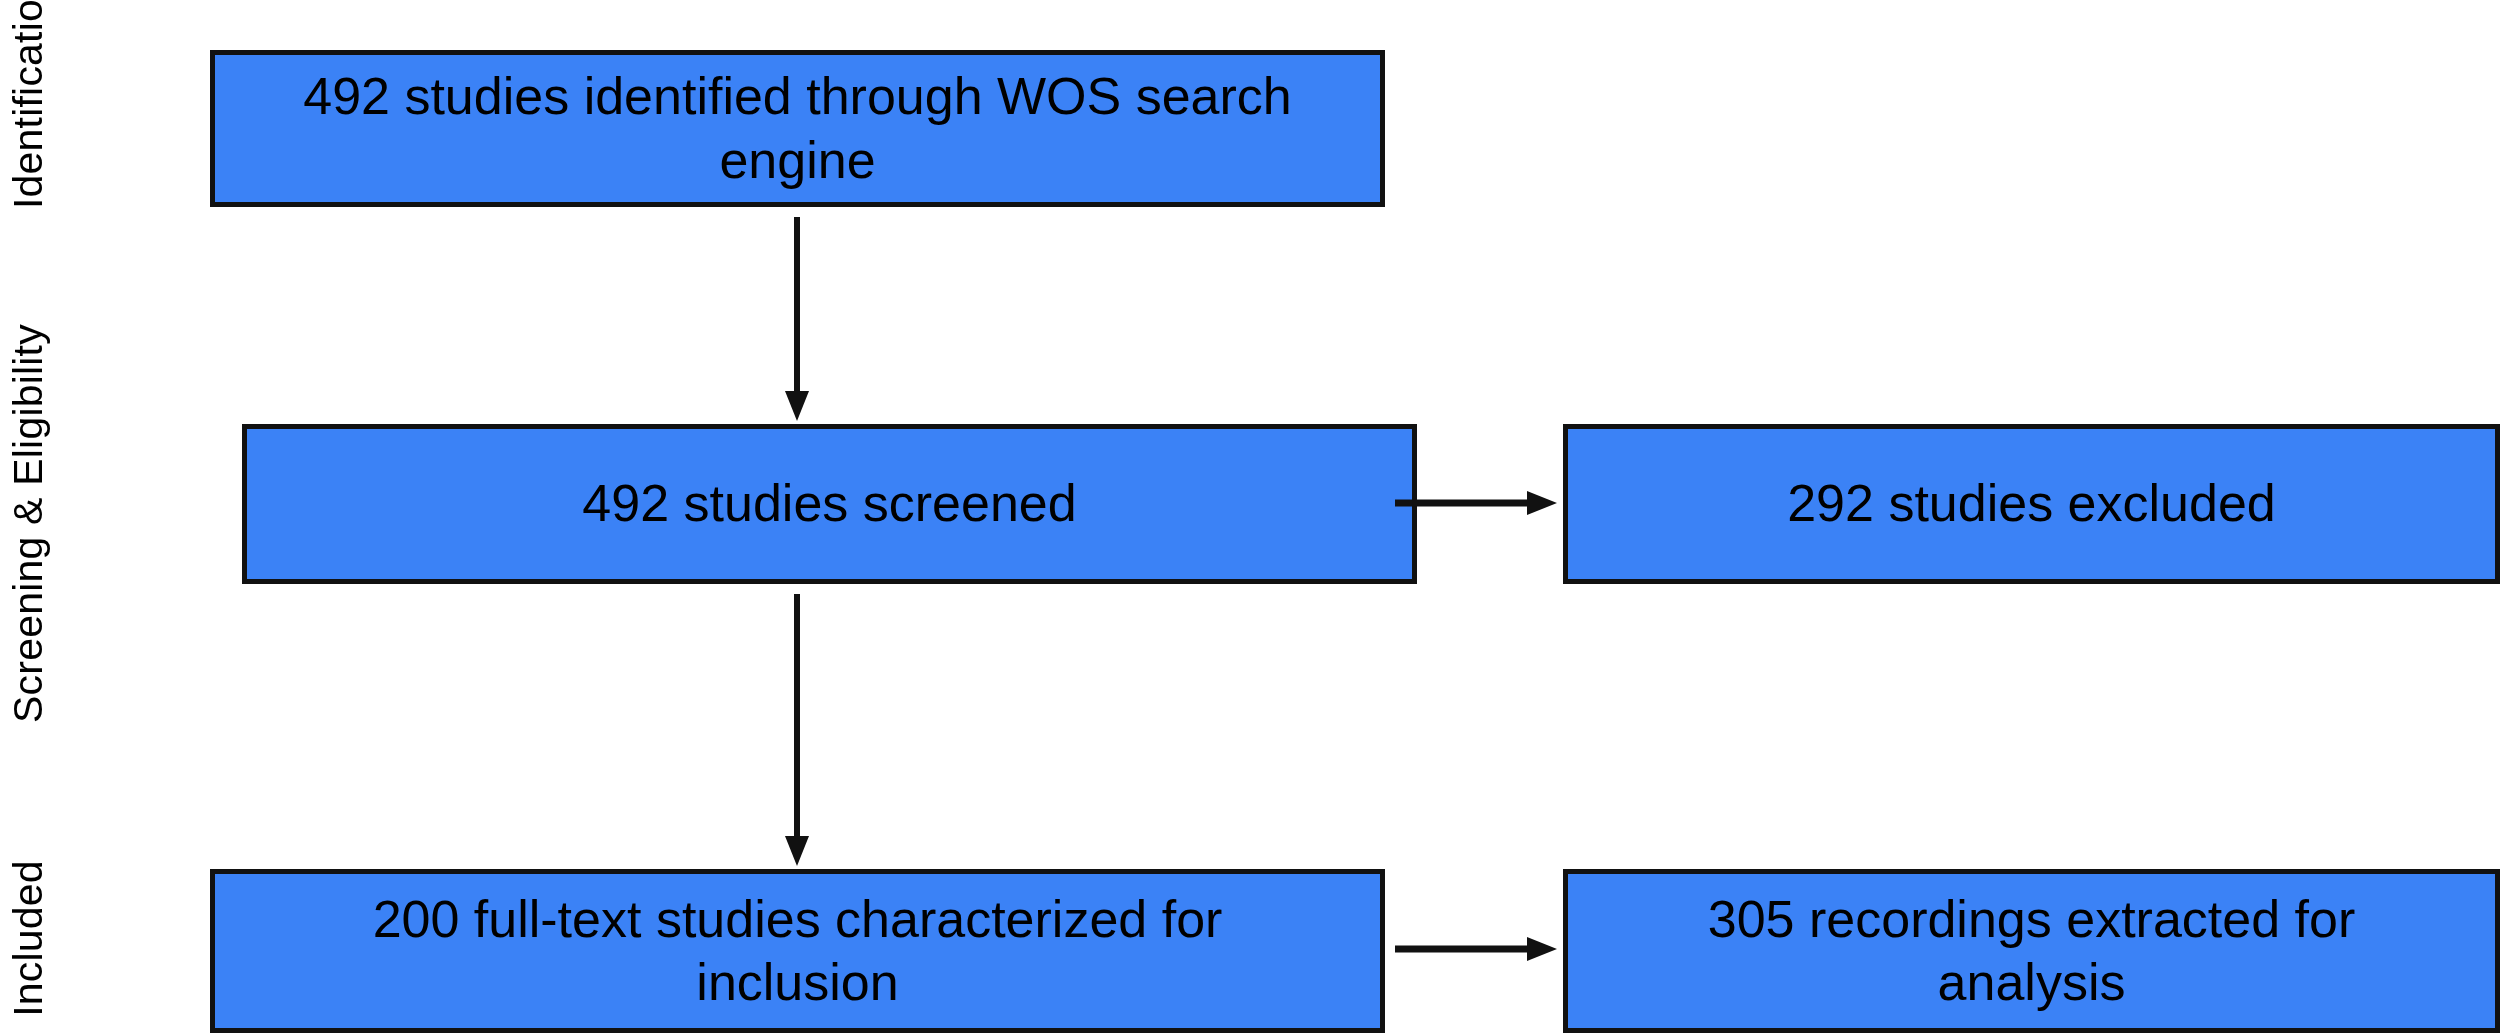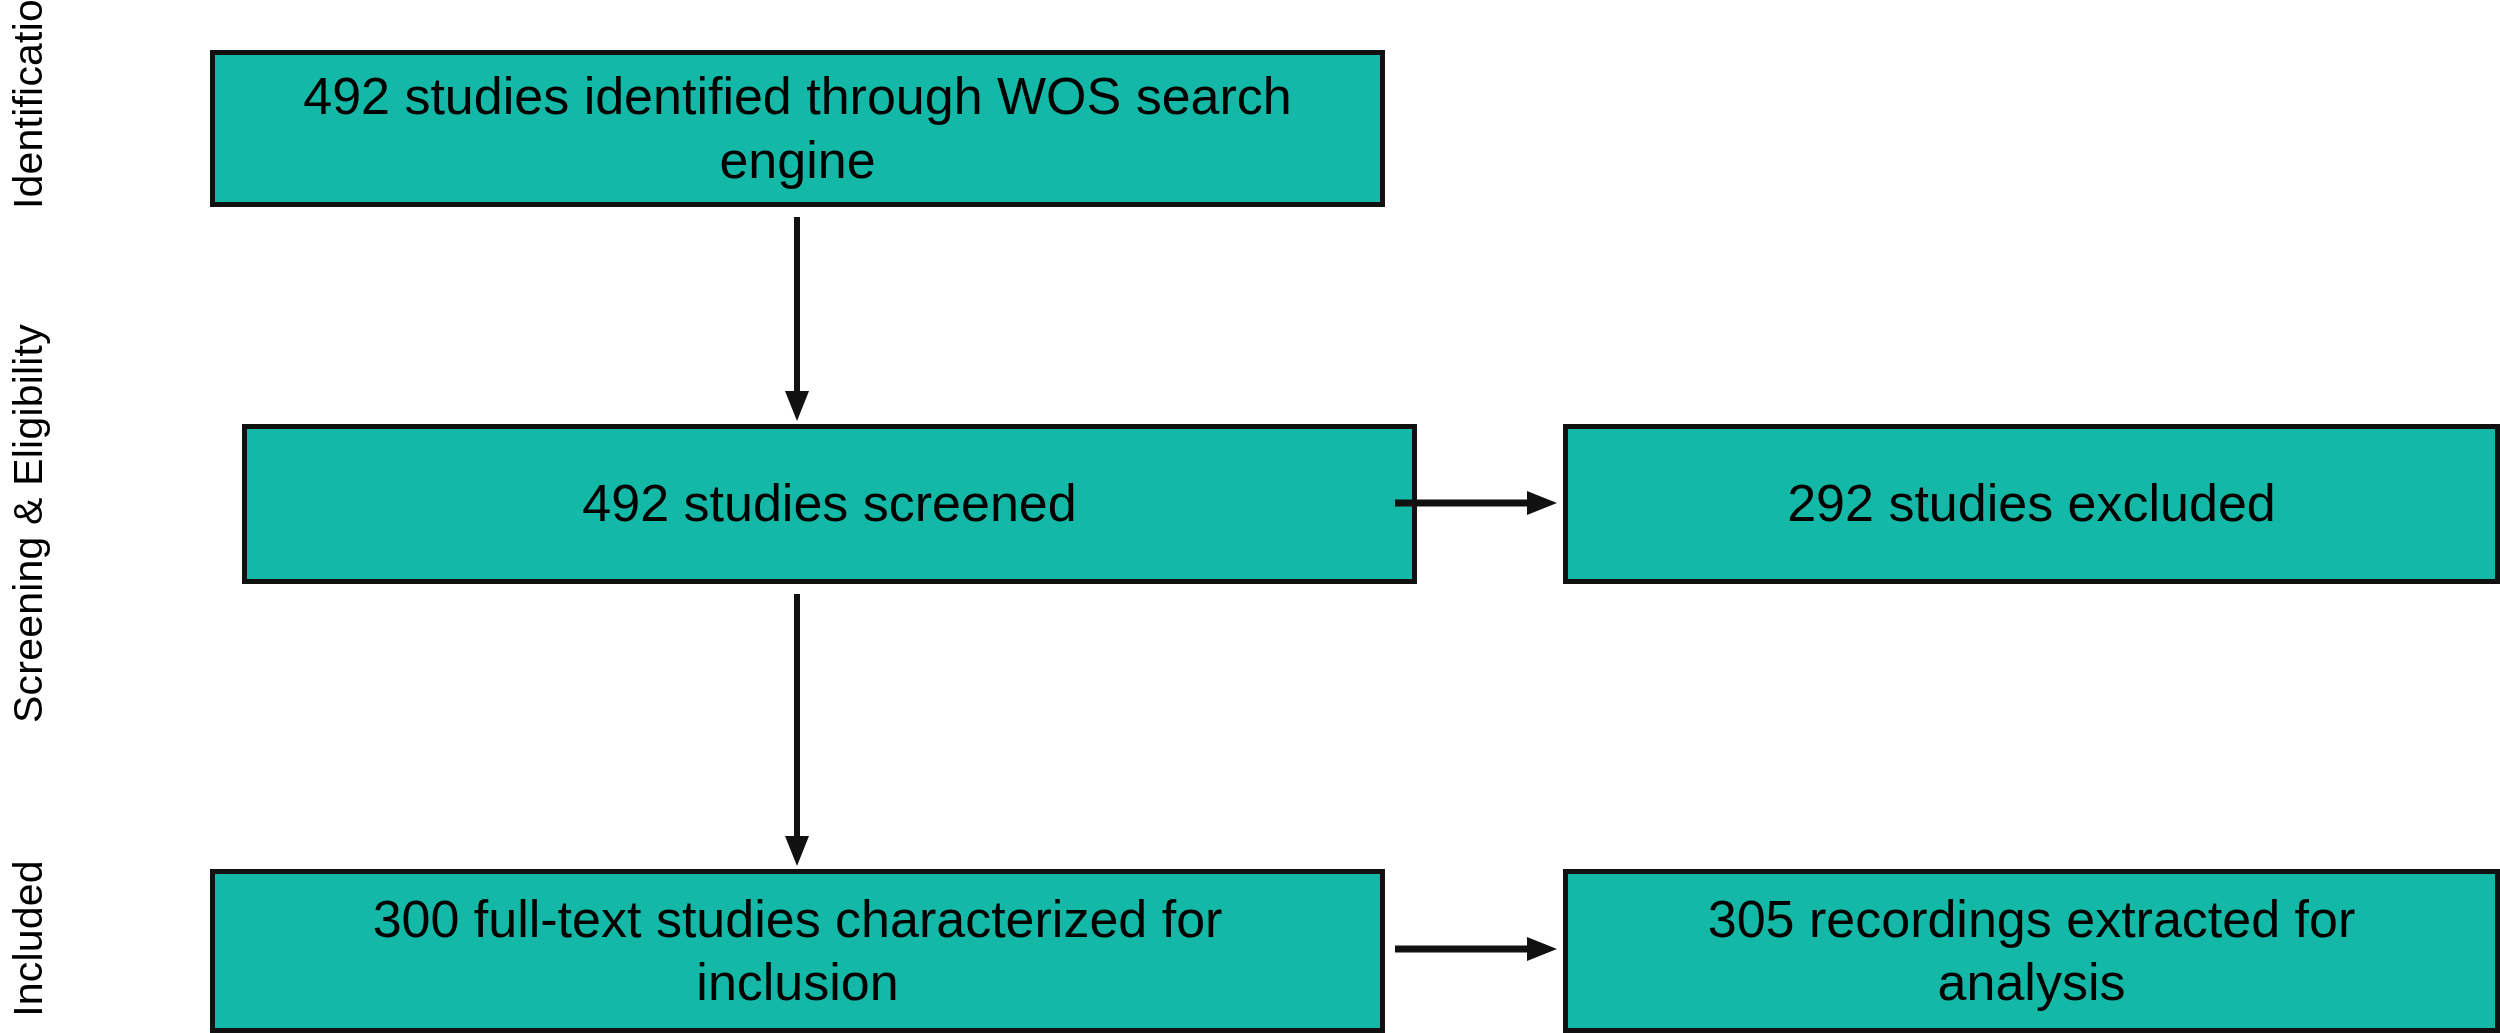--- a/index.html
+++ b/index.html
@@ -44,21 +44,21 @@
 
   #stage-identification { top: -46px;  height: 276px; }
   #stage-screening     { top: 288px;  height: 470px; }
   #stage-included      { top: 852px;  height: 172px; }
 
   
   .flow-box {
     position: absolute;
     box-sizing: border-box;
     border: 5px solid #111111;
-    background: #14b8a6;
+    background: #3b82f6;
     display: flex;
     align-items: center;
     justify-content: center;
     text-align: center;
     padding: 4px 26px;
   }
   .flow-box .box-text {
     font-size: 52px;
     line-height: 1.22;
     font-weight: 400;
@@ -107,21 +107,21 @@
 
   <div class="flow-box" id="box-screened">
     <div class="box-text">492 studies screened</div>
   </div>
 
   <div class="flow-box" id="box-excluded">
     <div class="box-text">292 studies excluded</div>
   </div>
 
   <div class="flow-box" id="box-fulltext">
-    <div class="box-text">300 full-text studies characterized for
+    <div class="box-text">200 full-text studies characterized for
 inclusion</div>
   </div>
 
   <div class="flow-box" id="box-recordings">
     <div class="box-text">305 recordings extracted for
 analysis</div>
   </div>
 
   <svg class="arrow" id="arrow-ident-to-screen" viewBox="0 0 56 218">
     <line x1="27" y1="10" x2="27" y2="190" stroke="#111111" stroke-width="6"></line>

